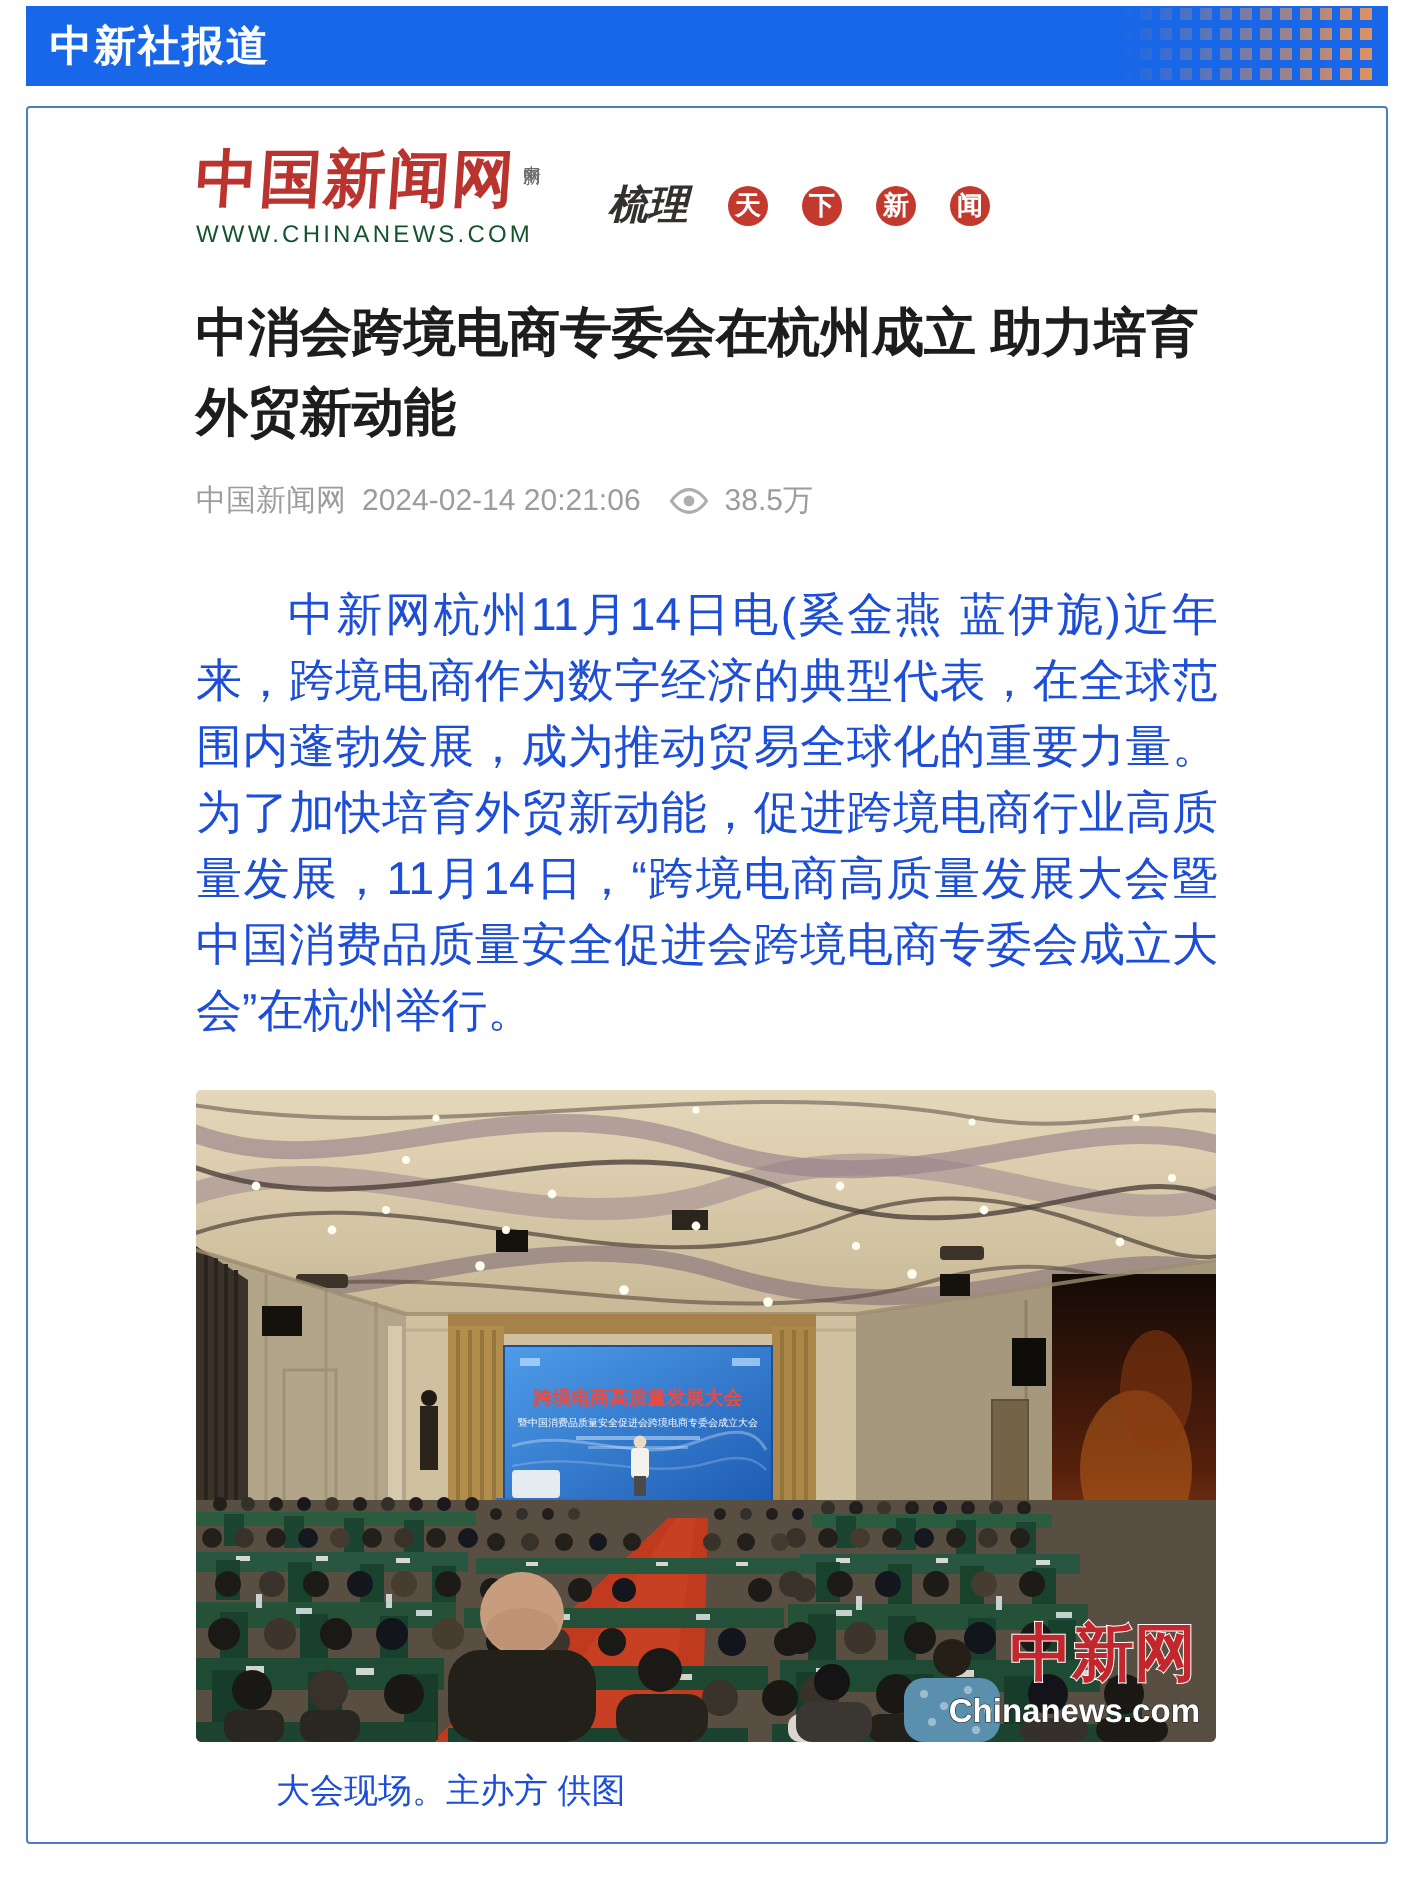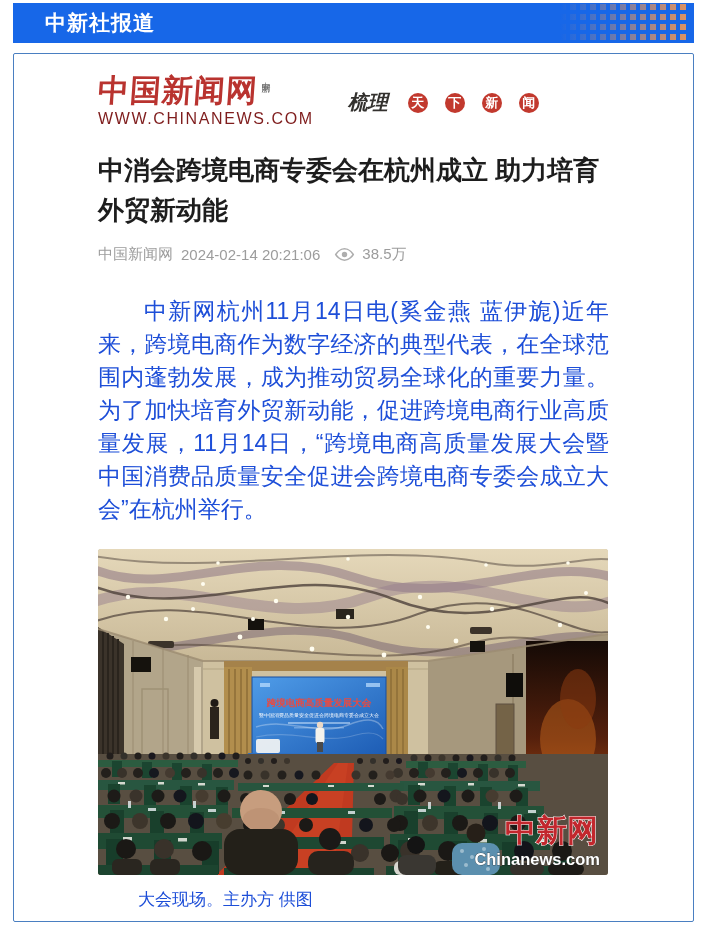--- a/index.html
+++ b/index.html
@@ -6,21 +6,21 @@
   body {
     width:707px; height:940px; background:#ffffff; overflow:hidden;
     font-family:"Liberation Sans","DejaVu Sans",sans-serif; position:relative;
   }
   
   .topbar {
     position:absolute; left:13px; top:3px; width:681px; height:40px;
     background:#1767e8; display:flex; align-items:center; overflow:hidden;
   }
   .topbar-title {
-    color:#ffffff; font-size:21px; font-weight:bold; padding-left:32px; letter-spacing:1px;
+    color:#ffffff; font-size:21px; font-weight:bold; padding-left:12px; letter-spacing:1px;
   }
   .topbar-dots { position:absolute; right:6px; top:1px; }
 
   
   .card {
     position:absolute; left:13px; top:53px; width:679px; height:867px;
     background:#ffffff; border:1px solid #4a7fc1; border-radius:2px;
   }
   .content { padding:19px 84px 0 84px; }
 
@@ -29,21 +29,21 @@
   .logo-main-line { display:flex; align-items:flex-start; }
   .logo-main {
     font-family:"DejaVu Serif","Liberation Serif",serif;
     font-size:31px; font-weight:bold; color:#b9332f; letter-spacing:1px; line-height:1.1;
     transform:skewX(-4deg);
   }
   .logo-vertical {
     writing-mode:vertical-rl; font-size:9px; color:#6d6d6d; line-height:1;
     margin-left:3px; margin-top:2px; letter-spacing:1px;
   }
-  .logo-domain { font-size:16px; color:#7f1d1d; letter-spacing:1.6px; margin-top:3px; }
+  .logo-domain { font-size:12px; color:#14532d; letter-spacing:1.6px; margin-top:3px; }
   .slogan { display:flex; align-items:center; margin-left:34px; margin-top:16px; gap:17px; }
   .slogan-prefix {
     font-family:"DejaVu Serif","Liberation Serif",serif; font-style:italic;
     font-size:20px; font-weight:bold; color:#33312e; margin-right:3px;
   }
   .seal {
     width:20px; height:20px; border-radius:50%; background:#c2392e; color:#fff;
     font-size:13px; display:flex; align-items:center; justify-content:center; font-weight:bold;
   }
 

